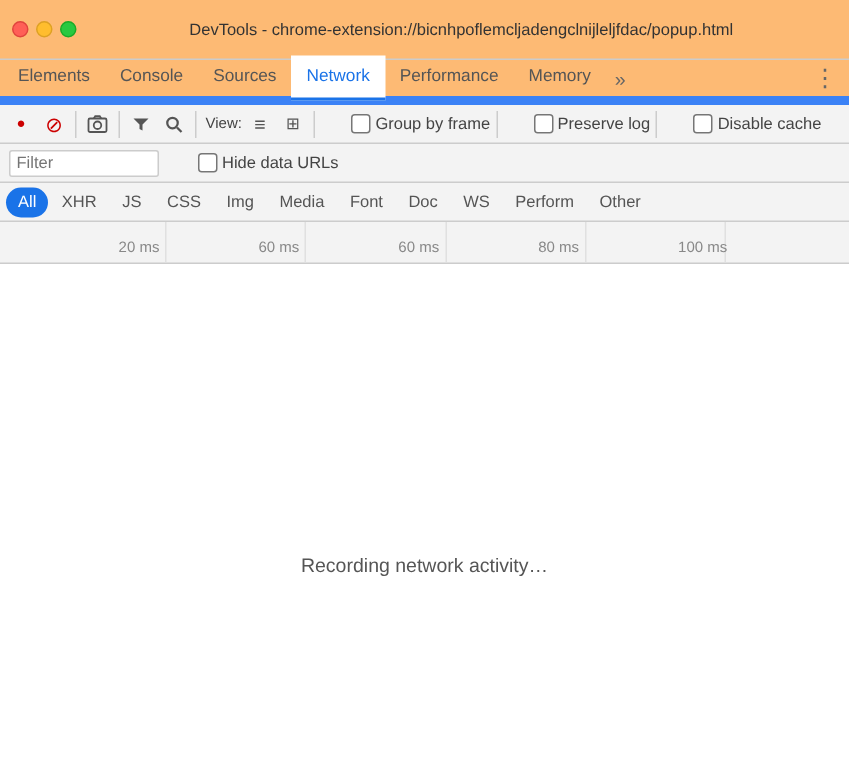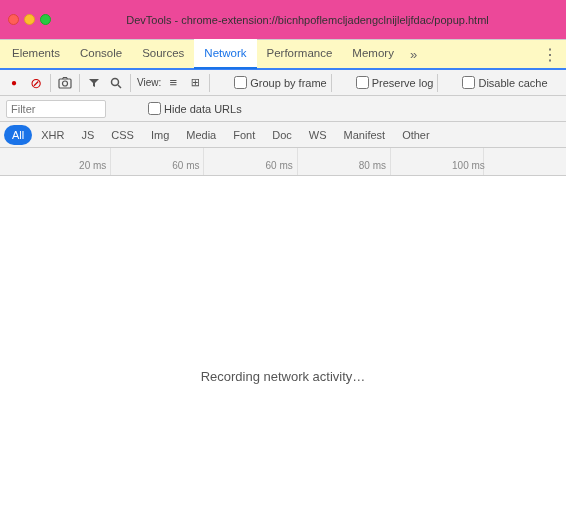--- a/index.html
+++ b/index.html
@@ -9,21 +9,21 @@
       background: #ffffff;
       color: #333;
       width: 566px;
       height: 520px;
       overflow: hidden;
     }
 
     
     .title-bar {
       height: 40px;
-      background: #ec4899;
+      background: #fdba74;
       display: flex;
       align-items: center;
       padding: 0 8px;
       border-bottom: 1px solid #ccc;
       gap: 6px;
     }
     .traffic-lights {
       display: flex;
       gap: 5px;
       align-items: center;
@@ -41,22 +41,22 @@
       color: #333;
       flex: 1;
       text-align: center;
     }
 
     
     .main-nav {
       display: flex;
       align-items: center;
       height: 30px;
-      background: #fef9c3;
-      border-bottom: 2px solid #3b82f6;
+      background: #fdba74;
+      border-bottom: 6px solid #3b82f6;
       padding: 0 2px;
     }
     .nav-tab {
       padding: 0 10px;
       height: 30px;
       display: flex;
       align-items: center;
       font-size: 11.5px;
       color: #555;
       cursor: pointer;
@@ -143,21 +143,21 @@
     }
 
     
     .filter-row {
       display: flex;
       align-items: center;
       height: 26px;
       background: #f3f3f3;
       border-bottom: 1px solid #ccc;
       padding: 0 6px;
-      gap: 22px;
+      gap: 6px;
     }
     .filter-input {
       height: 18px;
       border: 1px solid #ccc;
       border-radius: 2px;
       padding: 0 4px;
       font-size: 11px;
       background: #fff;
       width: 100px;
       outline: none;
@@ -346,21 +346,21 @@
 <div class="type-tabs">
   <div class="type-tab active">All</div>
   <div class="type-tab">XHR</div>
   <div class="type-tab">JS</div>
   <div class="type-tab">CSS</div>
   <div class="type-tab">Img</div>
   <div class="type-tab">Media</div>
   <div class="type-tab">Font</div>
   <div class="type-tab">Doc</div>
   <div class="type-tab">WS</div>
-  <div class="type-tab">Manifest</div>
+  <div class="type-tab">Perform</div>
   <div class="type-tab">Other</div>
 </div>
 
 <div class="timeline-header">
   <div class="timeline-markers">
     <div class="timeline-gridline" style="left:12%"></div>
     <div class="timeline-gridline" style="left:30%"></div>
     <div class="timeline-gridline" style="left:48%"></div>
     <div class="timeline-gridline" style="left:66%"></div>
     <div class="timeline-gridline" style="left:84%"></div>

